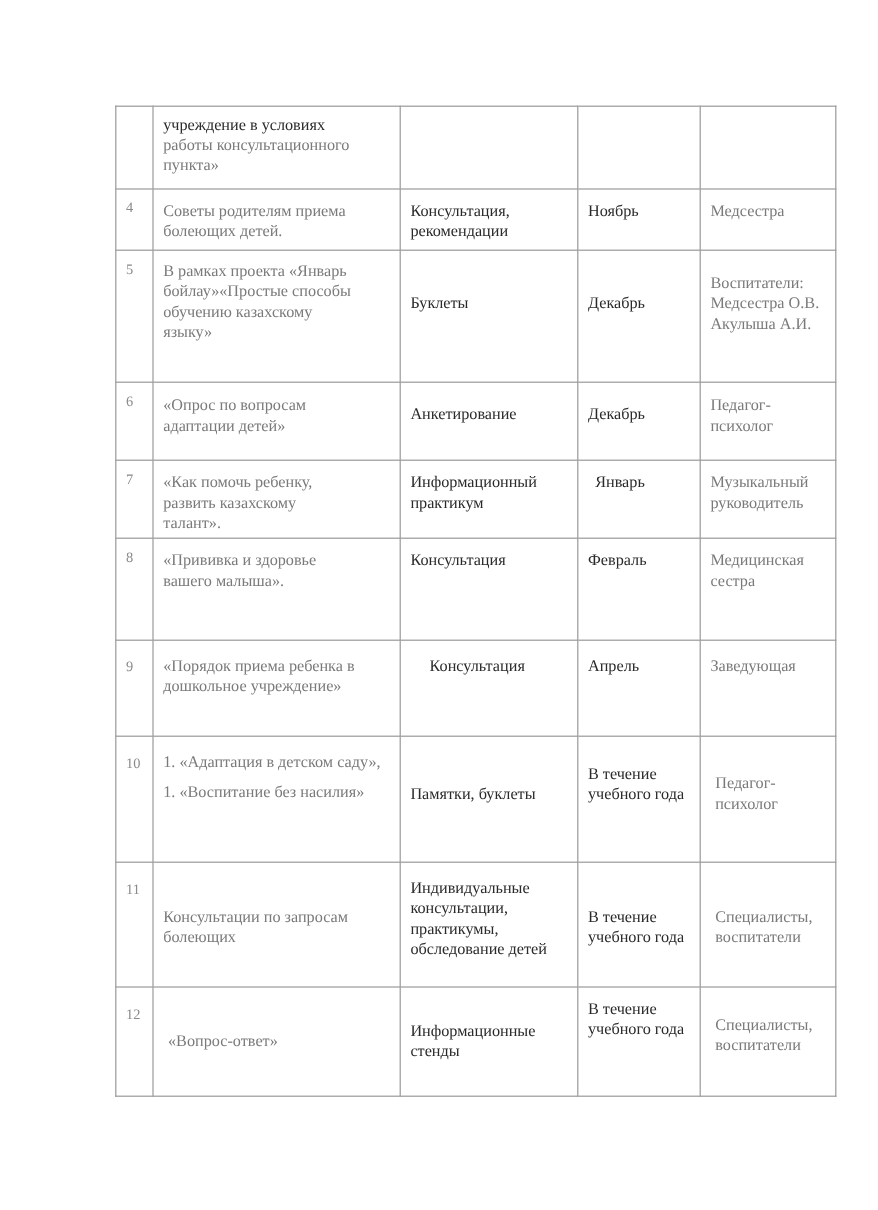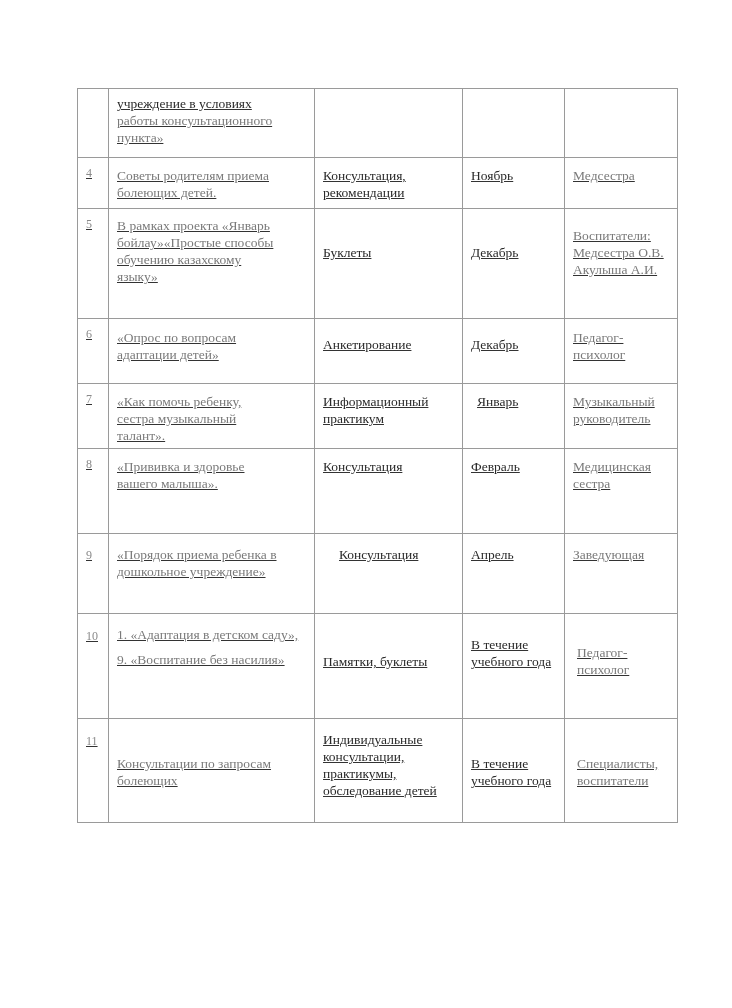--- a/index.html
+++ b/index.html
@@ -4,22 +4,22 @@
   <style>
     html, body { margin: 0; padding: 0; }
     body {
       width: 732px; height: 1008px; background: #ffffff;
       position: relative; overflow: hidden;
       font-family: "Liberation Serif", "DejaVu Serif", serif;
       color: #333;
     }
     .page { position: absolute; left: 0; top: 0; width: 732px; height: 1008px; }
     table.plan {
-      position: absolute; left: 77px; top: 88px;
-      width: 600px; border-collapse: collapse; table-layout: fixed; text-decoration: underline;
+      position: absolute; left: 96px; top: 88px;
+      width: 600px; border-collapse: collapse; table-layout: fixed;
     }
     table.plan td {
       border: 1px solid #9a9a9a;
       vertical-align: top;
       font-size: 13.5px; line-height: 17px;
       padding: 0;
     }
     .c-num { width: 31px; }
     .c-topic { width: 206px; }
     .c-form { width: 148px; }
@@ -126,21 +126,21 @@
           </td>
       </tr>
 
       <tr style="height:65px">
         <td>
             <div class="num">7</div>
           </td>
         <td>
             <div class="cell gray" style="padding-top:9px">
           <div>«Как помочь ребенку,</div>
-          <div>сестра музыкальный</div>
+          <div>развить казахскому</div>
           <div>талант».</div>
         </div>
           </td>
         <td>
             <div class="cell dark" style="padding-top:9px">Информационный практикум</div>
           </td>
         <td>
             <div class="cell dark" style="padding-top:9px;padding-left:14px">Январь</div>
           </td>
         <td>
@@ -190,21 +190,21 @@
           </td>
       </tr>
 
       <tr style="height:105px">
         <td>
             <div class="num" style="padding-top:14px">10</div>
           </td>
         <td>
             <div class="cell gray" style="padding-top:12px">
           <div>1. «Адаптация в детском саду»,</div>
-          <div class="p2">9. «Воспитание без насилия»</div>
+          <div class="p2">1. «Воспитание без насилия»</div>
         </div>
           </td>
         <td>
             <div class="cell dark" style="padding-top:39px">Памятки, буклеты</div>
           </td>
         <td>
             <div class="cell dark" style="padding-top:22px">В течение учебного года</div>
           </td>
         <td>
             <div class="cell gray" style="padding-top:30px;padding-left:12px;padding-right:30px">Педагог-психолог</div>
@@ -225,15 +225,34 @@
             <div class="cell dark" style="padding-top:12px">Индивидуальные консультации, практикумы, обследование детей</div>
           </td>
         <td>
             <div class="cell dark" style="padding-top:36px">В течение учебного года</div>
           </td>
         <td>
             <div class="cell gray" style="padding-top:36px;padding-left:12px">Специалисты, воспитатели</div>
           </td>
       </tr>
 
+      <tr style="height:91px">
+        <td>
+            <div class="num" style="padding-top:14px">12</div>
+          </td>
+        <td>
+            <div class="cell gray" style="padding-top:36px;padding-left:12px">
+          <div>«Вопрос-ответ»</div>
+        </div>
+          </td>
+        <td>
+            <div class="cell dark" style="padding-top:27px">Информационные стенды</div>
+          </td>
+        <td>
+            <div class="cell dark" style="padding-top:9px">В течение учебного года</div>
+          </td>
+        <td>
+            <div class="cell gray" style="padding-top:22px;padding-left:12px">Специалисты, воспитатели</div>
+          </td>
+      </tr>
     </tbody>
   </table>
 </div>
 
 </body></html>

